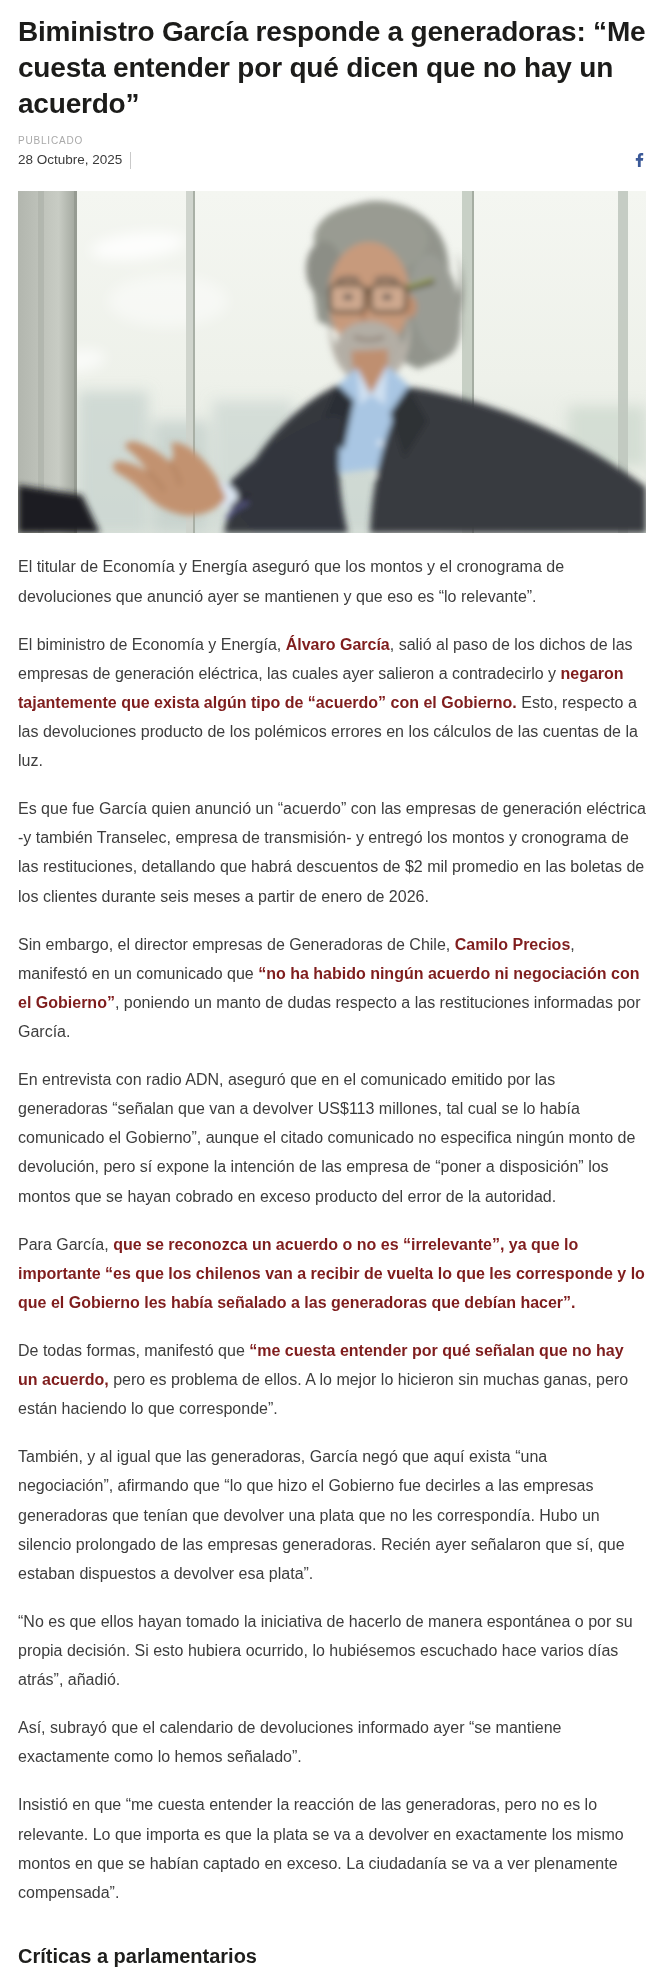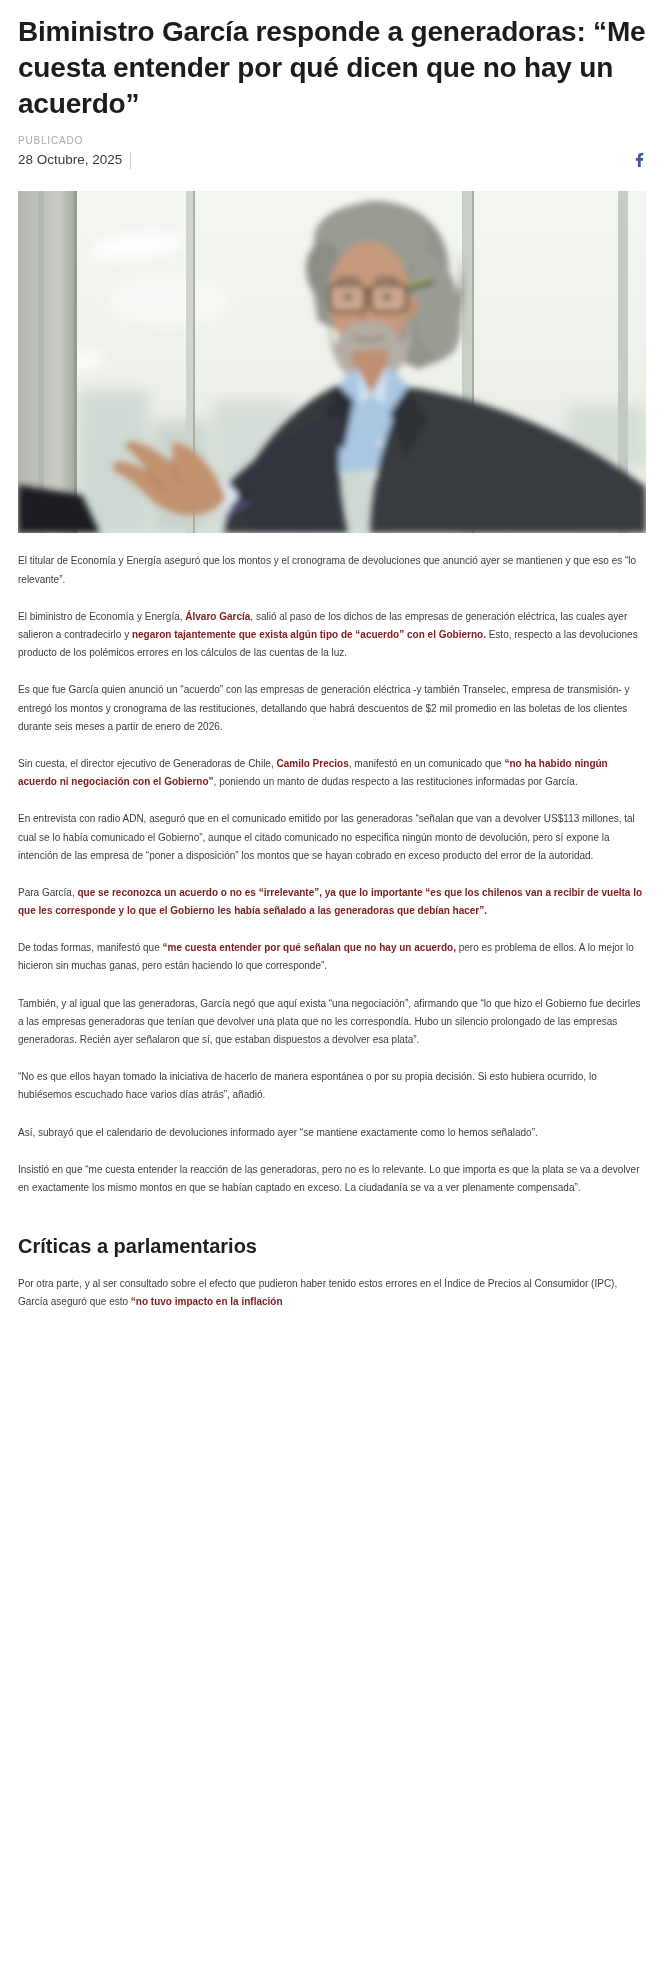--- a/index.html
+++ b/index.html
@@ -53,21 +53,21 @@
     margin-top: 22px;
     width: 628px;
     height: 342px;
     overflow: hidden;
     background: #eef0ec;
   }
   .hero svg { display: block; }
 
   .article-body { margin-top: 10px; }
   .para {
-    font-size: 10px;
+    font-size: 16px;
     line-height: 1.82;
     color: #3d3d3d;
     margin-top: 19px;
   }
   .para strong { color: #7f1d1d; font-weight: 700; }
   h2.subhead {
     margin-top: 38px;
     margin-bottom: -2px;
     font-size: 20px;
     font-weight: 800;
@@ -205,21 +205,21 @@
       <g filter="url(#blur3)">
         <path d="M0 294 L64 304 L82 342 L0 342 Z" fill="#1e1f20"></path>
       </g>
     </svg>
   </div>
 
   <div class="article-body">
       <p class="para"><span>El titular de Economía y Energía aseguró que los montos y el cronograma de devoluciones que anunció ayer se mantienen y que eso es “lo relevante”.</span></p>
       <p class="para"><span>El biministro de Economía y Energía, </span><strong>Álvaro García</strong><span>, salió al paso de los dichos de las empresas de generación eléctrica, las cuales ayer salieron a contradecirlo y </span><strong>negaron tajantemente que exista algún tipo de “acuerdo” con el Gobierno.</strong><span> Esto, respecto a las devoluciones producto de los polémicos errores en los cálculos de las cuentas de la luz.</span></p>
       <p class="para"><span>Es que fue García quien anunció un “acuerdo” con las empresas de generación eléctrica -y también Transelec, empresa de transmisión- y entregó los montos y cronograma de las restituciones, detallando que habrá descuentos de $2 mil promedio en las boletas de los clientes durante seis meses a partir de enero de 2026.</span></p>
-      <p class="para"><span>Sin cuesta, el director ejecutivo de Generadoras de Chile, </span><strong>Camilo Precios</strong><span>, manifestó en un comunicado que </span><strong>“no ha habido ningún acuerdo ni negociación con el Gobierno”</strong><span>, poniendo un manto de dudas respecto a las restituciones informadas por García.</span></p>
+      <p class="para"><span>Sin embargo, el director empresas de Generadoras de Chile, </span><strong>Camilo Precios</strong><span>, manifestó en un comunicado que </span><strong>“no ha habido ningún acuerdo ni negociación con el Gobierno”</strong><span>, poniendo un manto de dudas respecto a las restituciones informadas por García.</span></p>
       <p class="para"><span>En entrevista con radio ADN, aseguró que en el comunicado emitido por las generadoras “señalan que van a devolver US$113 millones, tal cual se lo había comunicado el Gobierno”, aunque el citado comunicado no especifica ningún monto de devolución, pero sí expone la intención de las empresa de “poner a disposición” los montos que se hayan cobrado en exceso producto del error de la autoridad.</span></p>
       <p class="para"><span>Para García, </span><strong>que se reconozca un acuerdo o no es “irrelevante”, ya que lo importante “es que los chilenos van a recibir de vuelta lo que les corresponde y lo que el Gobierno les había señalado a las generadoras que debían hacer”.</strong></p>
       <p class="para"><span>De todas formas, manifestó que </span><strong>“me cuesta entender por qué señalan que no hay un acuerdo,</strong><span> pero es problema de ellos. A lo mejor lo hicieron sin muchas ganas, pero están haciendo lo que corresponde”.</span></p>
       <p class="para"><span>También, y al igual que las generadoras, García negó que aquí exista “una negociación”, afirmando que “lo que hizo el Gobierno fue decirles a las empresas generadoras que tenían que devolver una plata que no les correspondía. Hubo un silencio prolongado de las empresas generadoras. Recién ayer señalaron que sí, que estaban dispuestos a devolver esa plata”.</span></p>
       <p class="para"><span>“No es que ellos hayan tomado la iniciativa de hacerlo de manera espontánea o por su propia decisión. Si esto hubiera ocurrido, lo hubiésemos escuchado hace varios días atrás”, añadió.</span></p>
       <p class="para"><span>Así, subrayó que el calendario de devoluciones informado ayer “se mantiene exactamente como lo hemos señalado”.</span></p>
       <p class="para"><span>Insistió en que “me cuesta entender la reacción de las generadoras, pero no es lo relevante. Lo que importa es que la plata se va a devolver en exactamente los mismo montos en que se habían captado en exceso. La ciudadanía se va a ver plenamente compensada”.</span></p>
       <h2 class="subhead">Críticas a parlamentarios</h2>
       <p class="para"><span>Por otra parte, y al ser consultado sobre el efecto que pudieron haber tenido estos errores en el Índice de Precios al Consumidor (IPC), García aseguró que esto </span><strong>“no tuvo impacto en la inflación</strong></p>
     </div>

